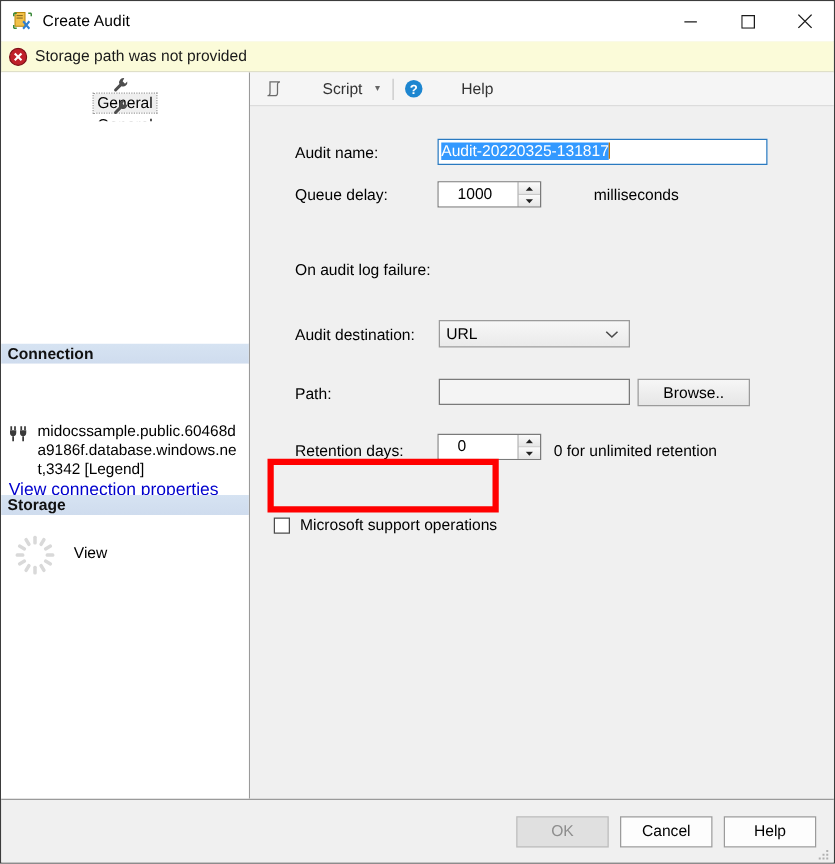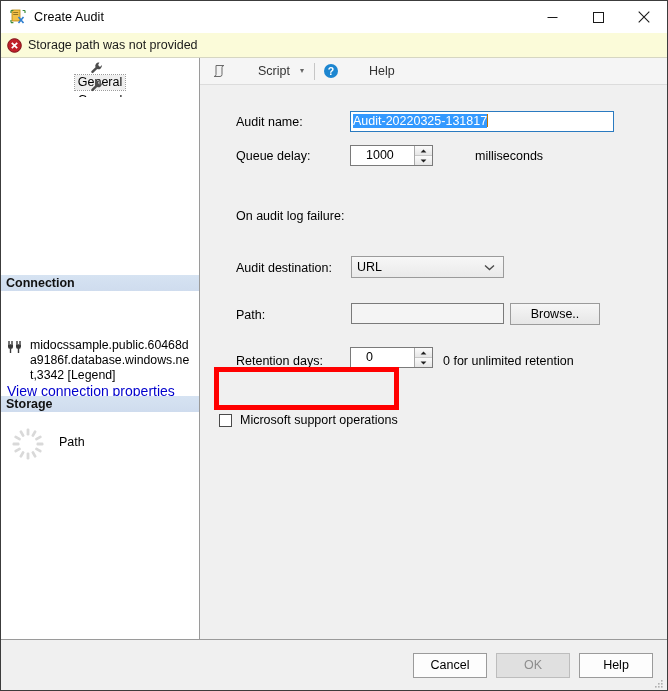--- a/index.html
+++ b/index.html
@@ -522,21 +522,21 @@
               <rect x="15.6" y="1.5" width="2.8" height="7" rx="1.2" transform="rotate(150 17 17)"></rect>
               <rect x="15.6" y="1.5" width="2.8" height="7" rx="1.2" transform="rotate(180 17 17)"></rect>
               <rect x="15.6" y="1.5" width="2.8" height="7" rx="1.2" transform="rotate(210 17 17)"></rect>
               <rect x="15.6" y="1.5" width="2.8" height="7" rx="1.2" transform="rotate(240 17 17)"></rect>
               <rect x="15.6" y="1.5" width="2.8" height="7" rx="1.2" transform="rotate(270 17 17)"></rect>
               <rect x="15.6" y="1.5" width="2.8" height="7" rx="1.2" transform="rotate(300 17 17)"></rect>
               <rect x="15.6" y="1.5" width="2.8" height="7" rx="1.2" transform="rotate(330 17 17)"></rect>
             </g>
           </svg>
         </span>
-        <span id="progress-text">Path</span>
+        <span id="progress-text">View</span>
       </div>
     </div>
 
     <div id="right-pane">
 
       <div id="toolbar">
         <div class="tb-btn">
           <span class="tb-icon">
             <svg width="16" height="16" viewBox="0 0 16 16">
               <path d="M4 2.5 h8 a2 2 0 0 0 -2 2 v7 a2 2 0 0 1 -2 2 h-6 a2 2 0 0 0 2 -2 Z" fill="#f2f2f2" stroke="#6b6b6b" stroke-width="1"></path>
@@ -641,25 +641,25 @@
           <span class="flabel">Microsoft support operations</span>
         </div>
 
         <div id="highlight-box" style="left:14px; top:282px; width:185px; height:43px;"></div>
 
       </div>
     </div>
   </div>
 
   <div id="footer">
+    <div class="pushbtn disabled">
+      <span>OK</span>
+    </div>
     <div class="pushbtn" style="background:#fdfdfd;">
       <span>Cancel</span>
-    </div>
-    <div class="pushbtn disabled">
-      <span>OK</span>
     </div>
     <div class="pushbtn" style="background:#fdfdfd;">
       <span>Help</span>
     </div>
     <div id="grip">
       <svg width="10" height="10" viewBox="0 0 10 10">
         <g fill="#b0b0b0">
           <rect x="7" y="1" width="1.6" height="1.6"></rect>
           <rect x="4" y="4" width="1.6" height="1.6"></rect>
           <rect x="7" y="4" width="1.6" height="1.6"></rect>

